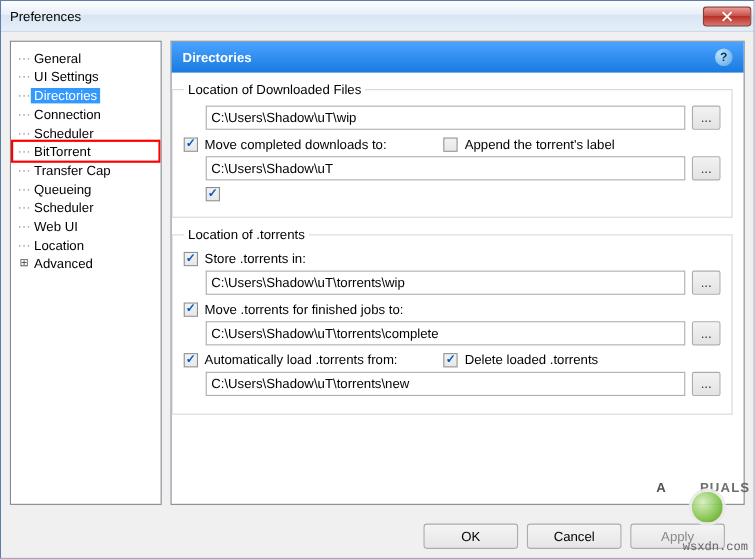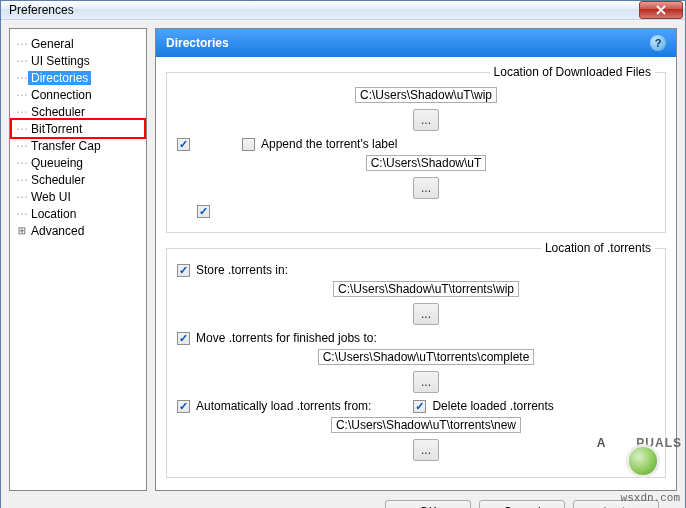--- a/index.html
+++ b/index.html
@@ -19,26 +19,26 @@
     .tree-toggle { width: 12px; display: inline-flex; justify-content: center; color: #595959; font-size: 10px; line-height: 10px; }
     .tree-dots { width: 12px; color: #b0b0b0; text-align: center; }
     .tree-label { padding: 0 3px; }
     .tree-label.selected { background: #3399ff; color: #fff; }
     .tree-item.highlighted { outline: 2px solid #ff0000; outline-offset: 0; }
 
     .content { flex: 1; background: #fff; border: 1px solid #828790; display: flex; flex-direction: column; }
     .header-bar { height: 28px; background: linear-gradient(#4aa3ff,#1a7ae0); color: #fff; font-weight: bold; display: flex; align-items: center; padding: 0 10px; font-size: 14px; }
     .header-bar .help { margin-left: auto; width: 16px; height: 16px; border-radius: 50%; background: radial-gradient(circle at 30% 30%, #bfe3ff,#5aa7e0); color: #003a6a; font-weight: bold; display: flex; align-items: center; justify-content: center; cursor: pointer; font-size: 11px; }
 
-    .content-body { flex: 1; padding: 8px 10px 4px 10px; overflow: hidden; text-align: right; }
+    .content-body { flex: 1; padding: 8px 10px 4px 0; overflow: hidden; }
     fieldset { border: 1px solid #d7d7d7; margin-bottom: 8px; padding: 8px 10px 10px 10px; }
     legend { padding: 0 4px; color: #000; }
 
     .row { display: flex; align-items: center; margin-bottom: 4px; gap: 6px; }
-    .row.with-input { margin-left: 20px; margin-bottom: 6px; flex-direction: column; }
+    .row.with-input { margin-left: 20px; margin-bottom: 6px; }
     .checkbox { width: 13px; height: 13px; border: 1px solid #8e8f8f; background: linear-gradient(#f2f2f2,#e8e8e8); display: inline-flex; align-items: center; justify-content: center; cursor: pointer; flex-shrink: 0; }
     .checkbox.checked::after { content: '✓'; color: #0055cc; font-size: 11px; font-weight: bold; line-height: 11px; }
     .check-label { cursor: pointer; }
 
     .text-input { flex: 1; height: 22px; border: 1px solid #abadb3; background: #fff; padding: 0 4px; display: flex; align-items: center; color: #000; }
     .browse-btn { width: 26px; height: 22px; border: 1px solid #acacac; background: linear-gradient(#f2f2f2,#e3e3e3); border-radius: 2px; display: flex; align-items: center; justify-content: center; cursor: pointer; flex-shrink: 0; color:#333; }
 
     .button-row { height: 40px; display: flex; align-items: center; justify-content: flex-end; gap: 8px; padding: 0 26px; border-top: 1px solid transparent; background: #f0f0f0; }
     .dlg-btn { min-width: 86px; height: 23px; border: 1px solid #acacac; background: linear-gradient(#f4f4f4,#e6e6e6); border-radius: 3px; cursor: pointer; display: flex; align-items: center; justify-content: center; }
     .dlg-btn.disabled { color: #888; cursor: default; }
@@ -126,20 +126,21 @@
         <fieldset>
           <legend>Location of Downloaded Files</legend>
 
           <div class="row with-input">
             <span class="text-input">C:\Users\Shadow\uT\wip</span>
             <span class="browse-btn">...</span>
           </div>
 
           <div class="row">
             <span class="checkbox checked"></span>
+            <span class="check-label">Move completed downloads to:</span>
             <span style="width:40px"></span>
             <span class="checkbox"></span>
             <span class="check-label">Append the torrent's label</span>
           </div>
           <div class="row with-input">
             <span class="text-input">C:\Users\Shadow\uT</span>
             <span class="browse-btn">...</span>
           </div>
 
           <div class="row" style="margin-left:20px;">

